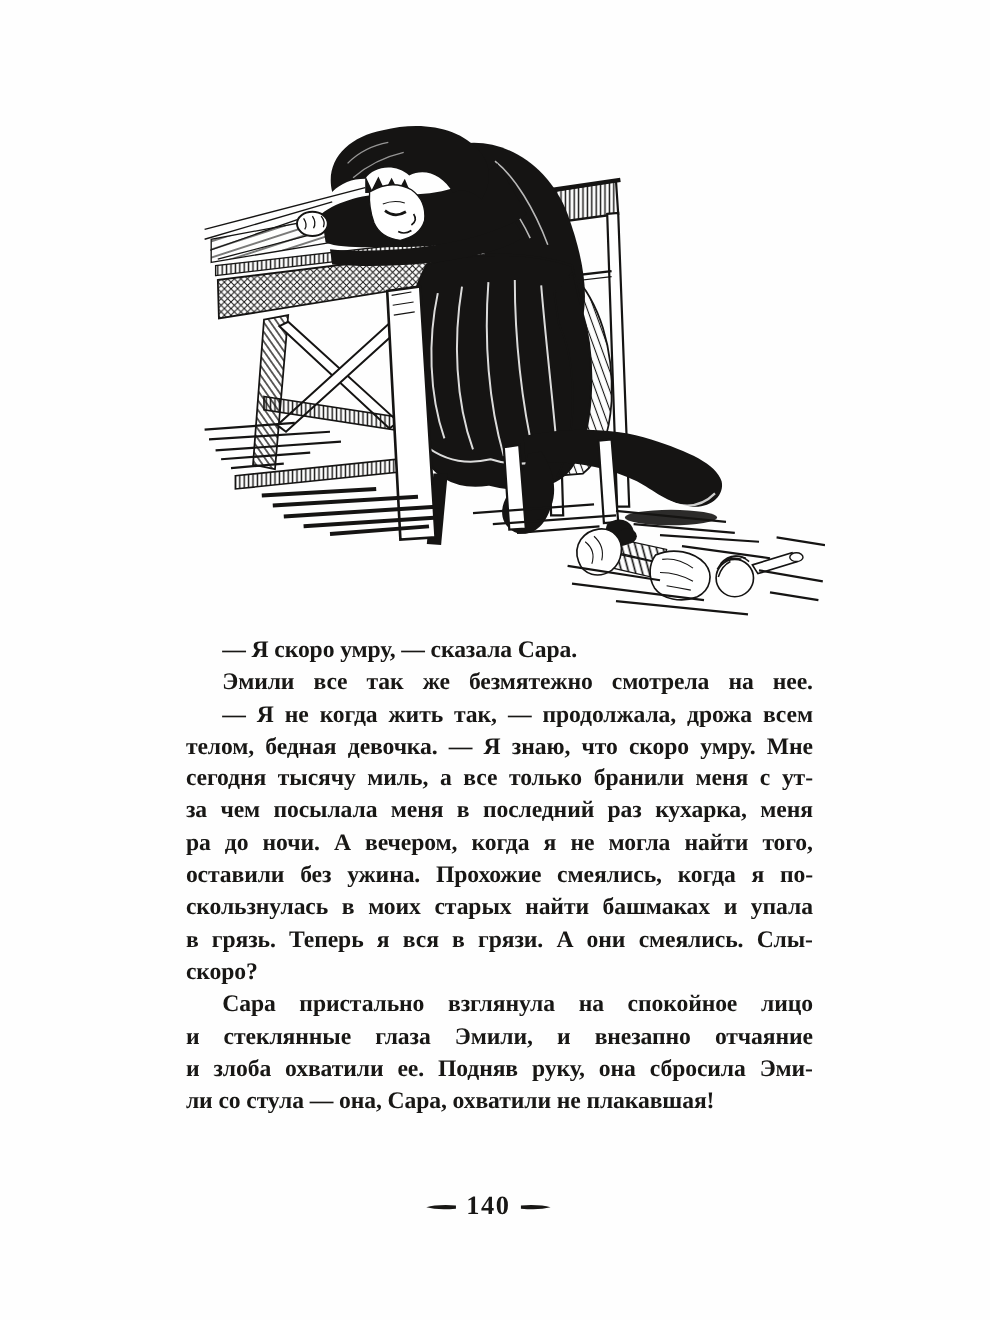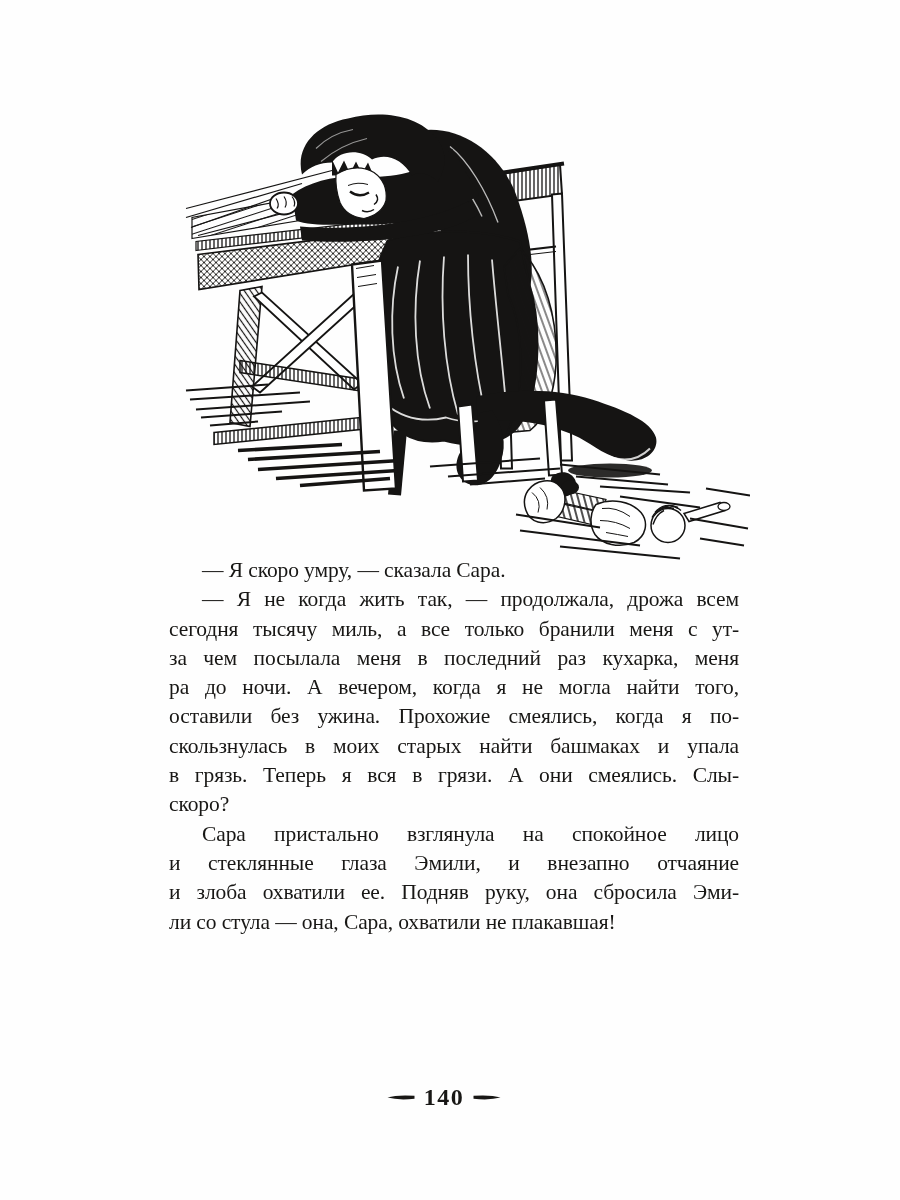--- a/index.html
+++ b/index.html
@@ -10,23 +10,24 @@
   }
   .page {
     position:relative; width:900px; height:1200px;
     background:#fefefe; overflow:hidden;
   }
   .illu {
     position:absolute; left:175px; top:112px;
     width:575px; height:458px;
   }
   .text-block {
-    position:absolute; left:169px; top:556px; width:570px;
+    position:absolute; left:169px; top:576px; width:570px;
     color:#181715; font-size:21.5px; line-height:29.3px;
     letter-spacing:-0.1px;
+    font-weight:bold;
   }
   .line {
     text-align:justify; text-align-last:justify;
     height:29.3px; overflow:hidden;
   }
   .line.last { text-align-last:left; }
   .line.indent { text-indent:33px; }
   .footer {
     position:absolute; left:0; top:1085px; width:888px;
     display:flex; align-items:center; justify-content:center; gap:9px;
@@ -203,21 +204,25 @@
       </g>
     </g>
     <ellipse cx="610" cy="472" rx="42" ry="7" fill="#151413" opacity="0.9"></ellipse>
   </svg>
 
   <div class="text-block">
       <div>
         <div class="line last indent">— Я скоро умру, — сказала Сара.</div>
       </div>
       <div>
+        <div class="line indent">Эмили все так же безмятежно смотрела на нее.</div>
+      </div>
+      <div>
         <div class="line indent">— Я не когда жить так, — продолжала, дрожа всем</div>
+        <div class="line">телом, бедная девочка. — Я знаю, что скоро умру. Мне</div>
         <div class="line">сегодня тысячу миль, а все только бранили меня с ут-</div>
         <div class="line">за чем посылала меня в последний раз кухарка, меня</div>
         <div class="line">ра до ночи. А вечером, когда я не могла найти того,</div>
         <div class="line">оставили без ужина. Прохожие смеялись, когда я по-</div>
         <div class="line">скользнулась в моих старых найти башмаках и упала</div>
         <div class="line">в грязь. Теперь я вся в грязи. А они смеялись. Слы-</div>
         <div class="line last">скоро?</div>
       </div>
       <div>
         <div class="line indent">Сара пристально взглянула на спокойное лицо</div>

